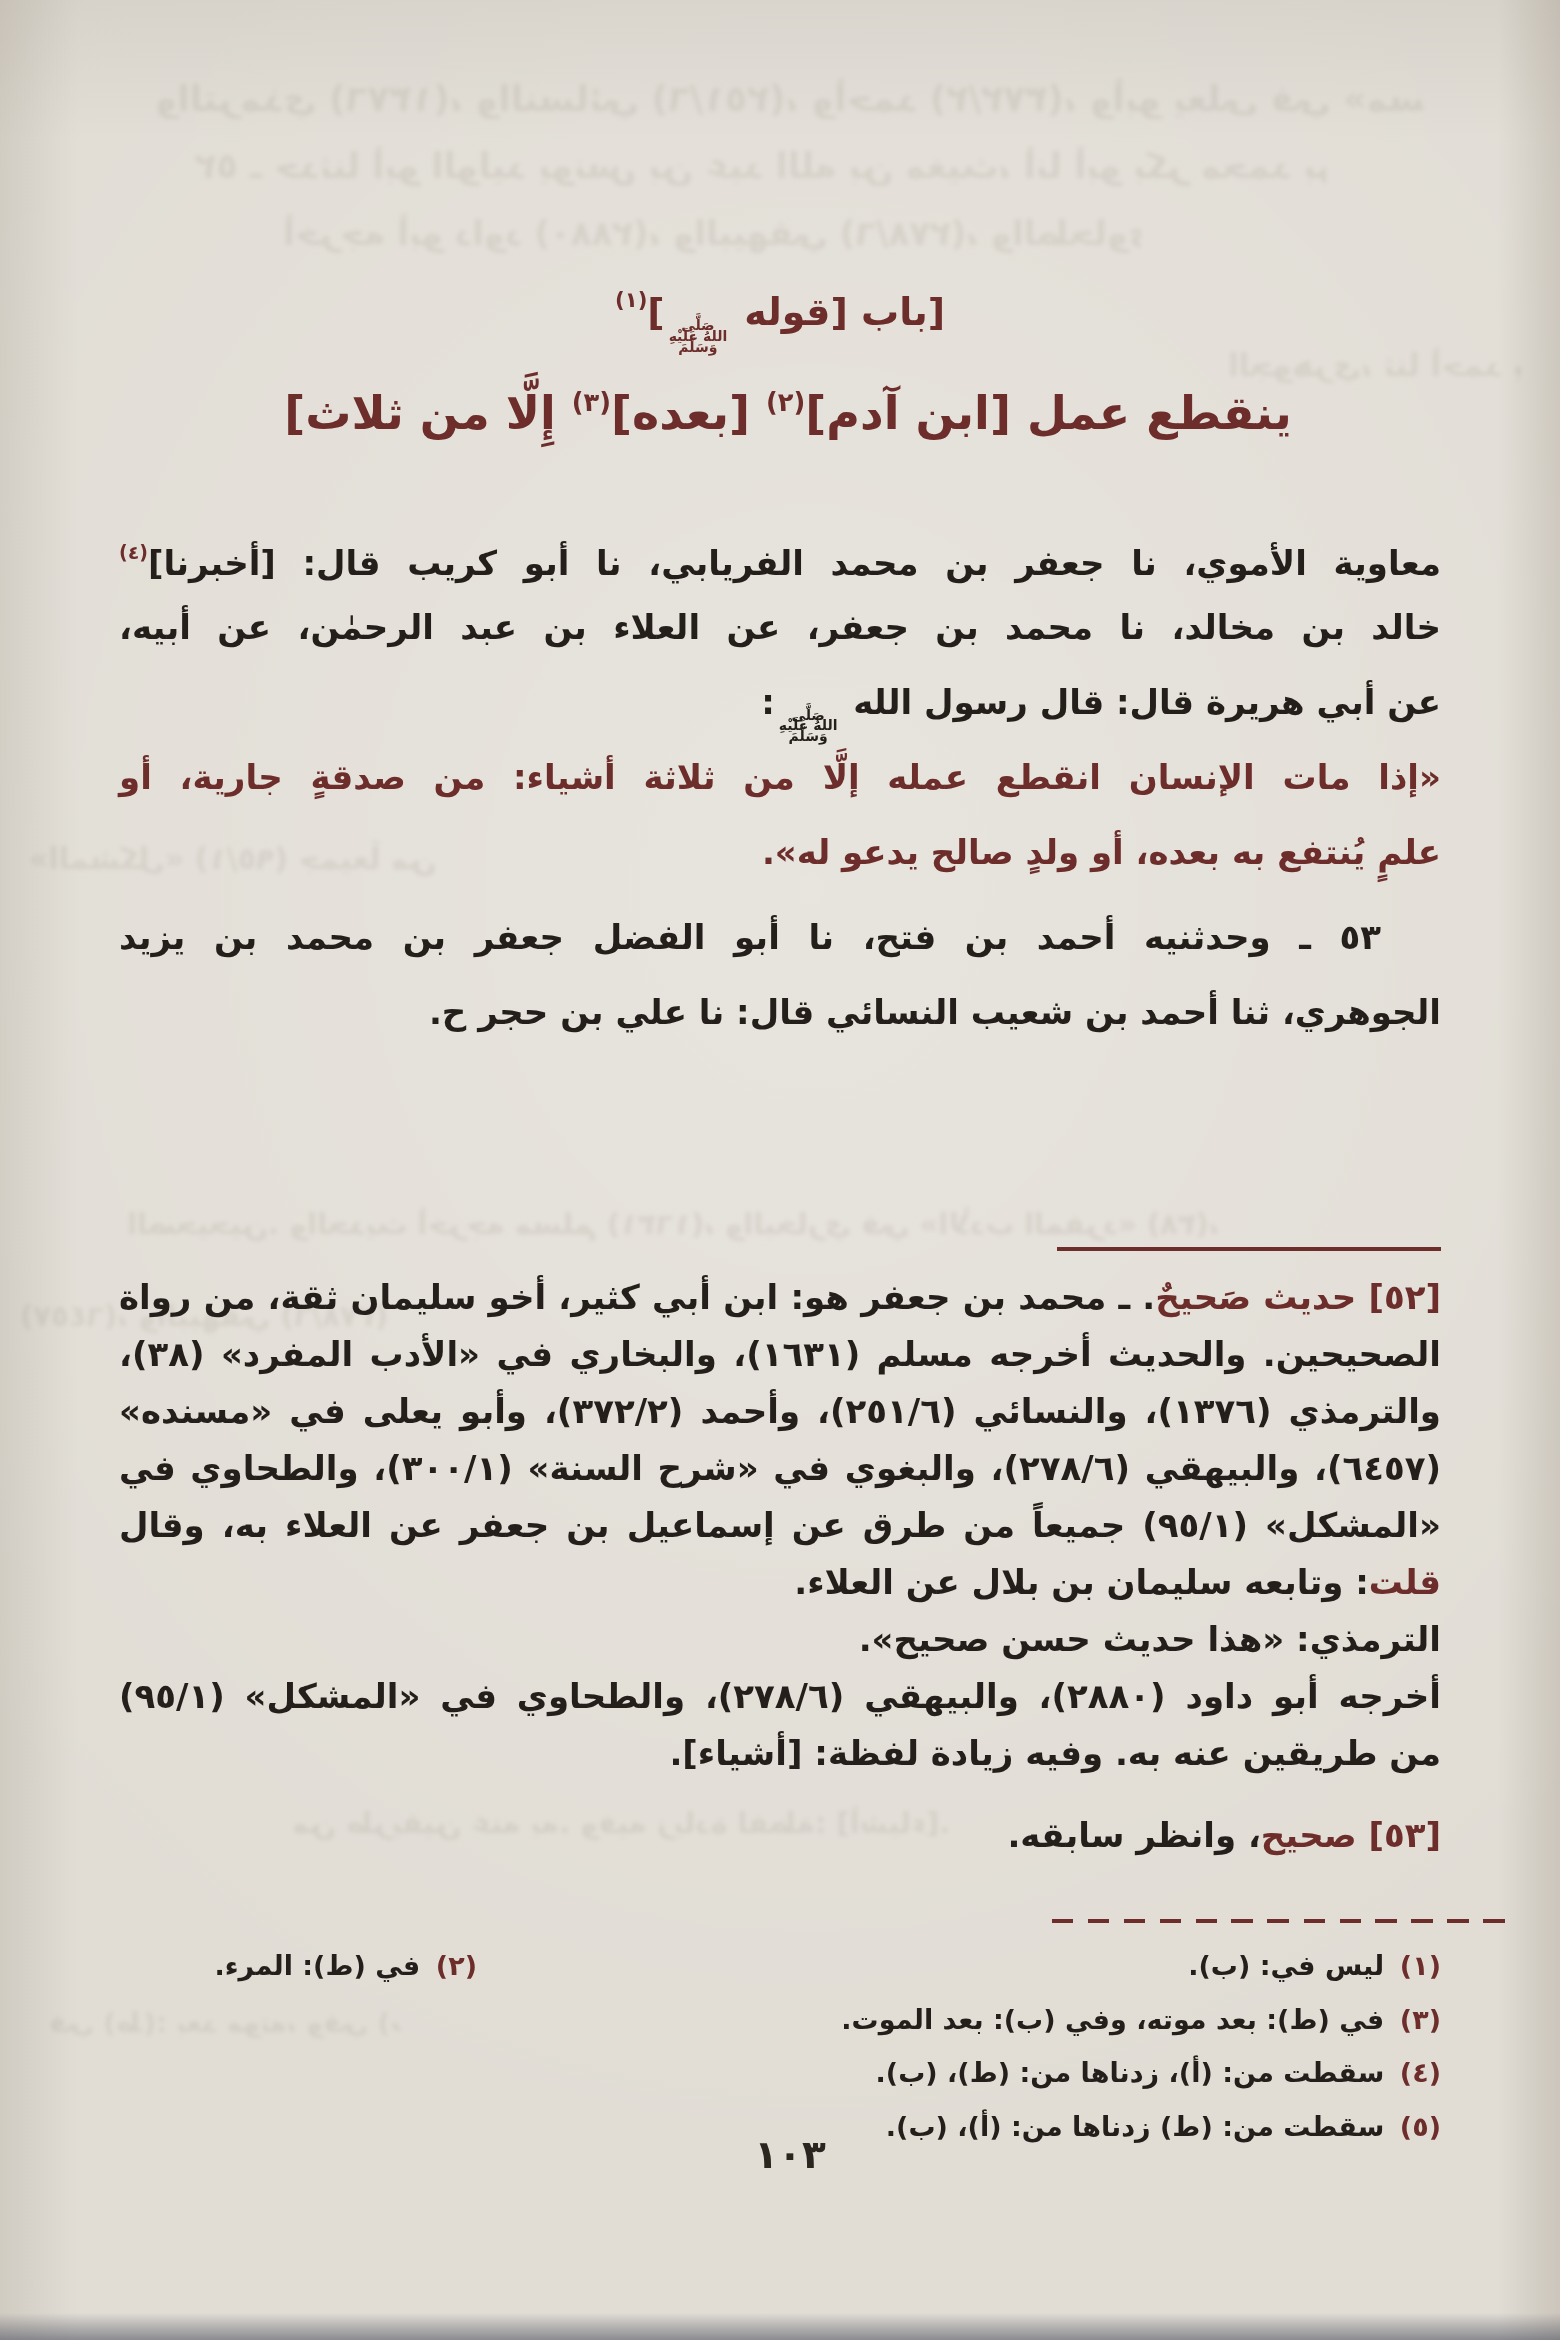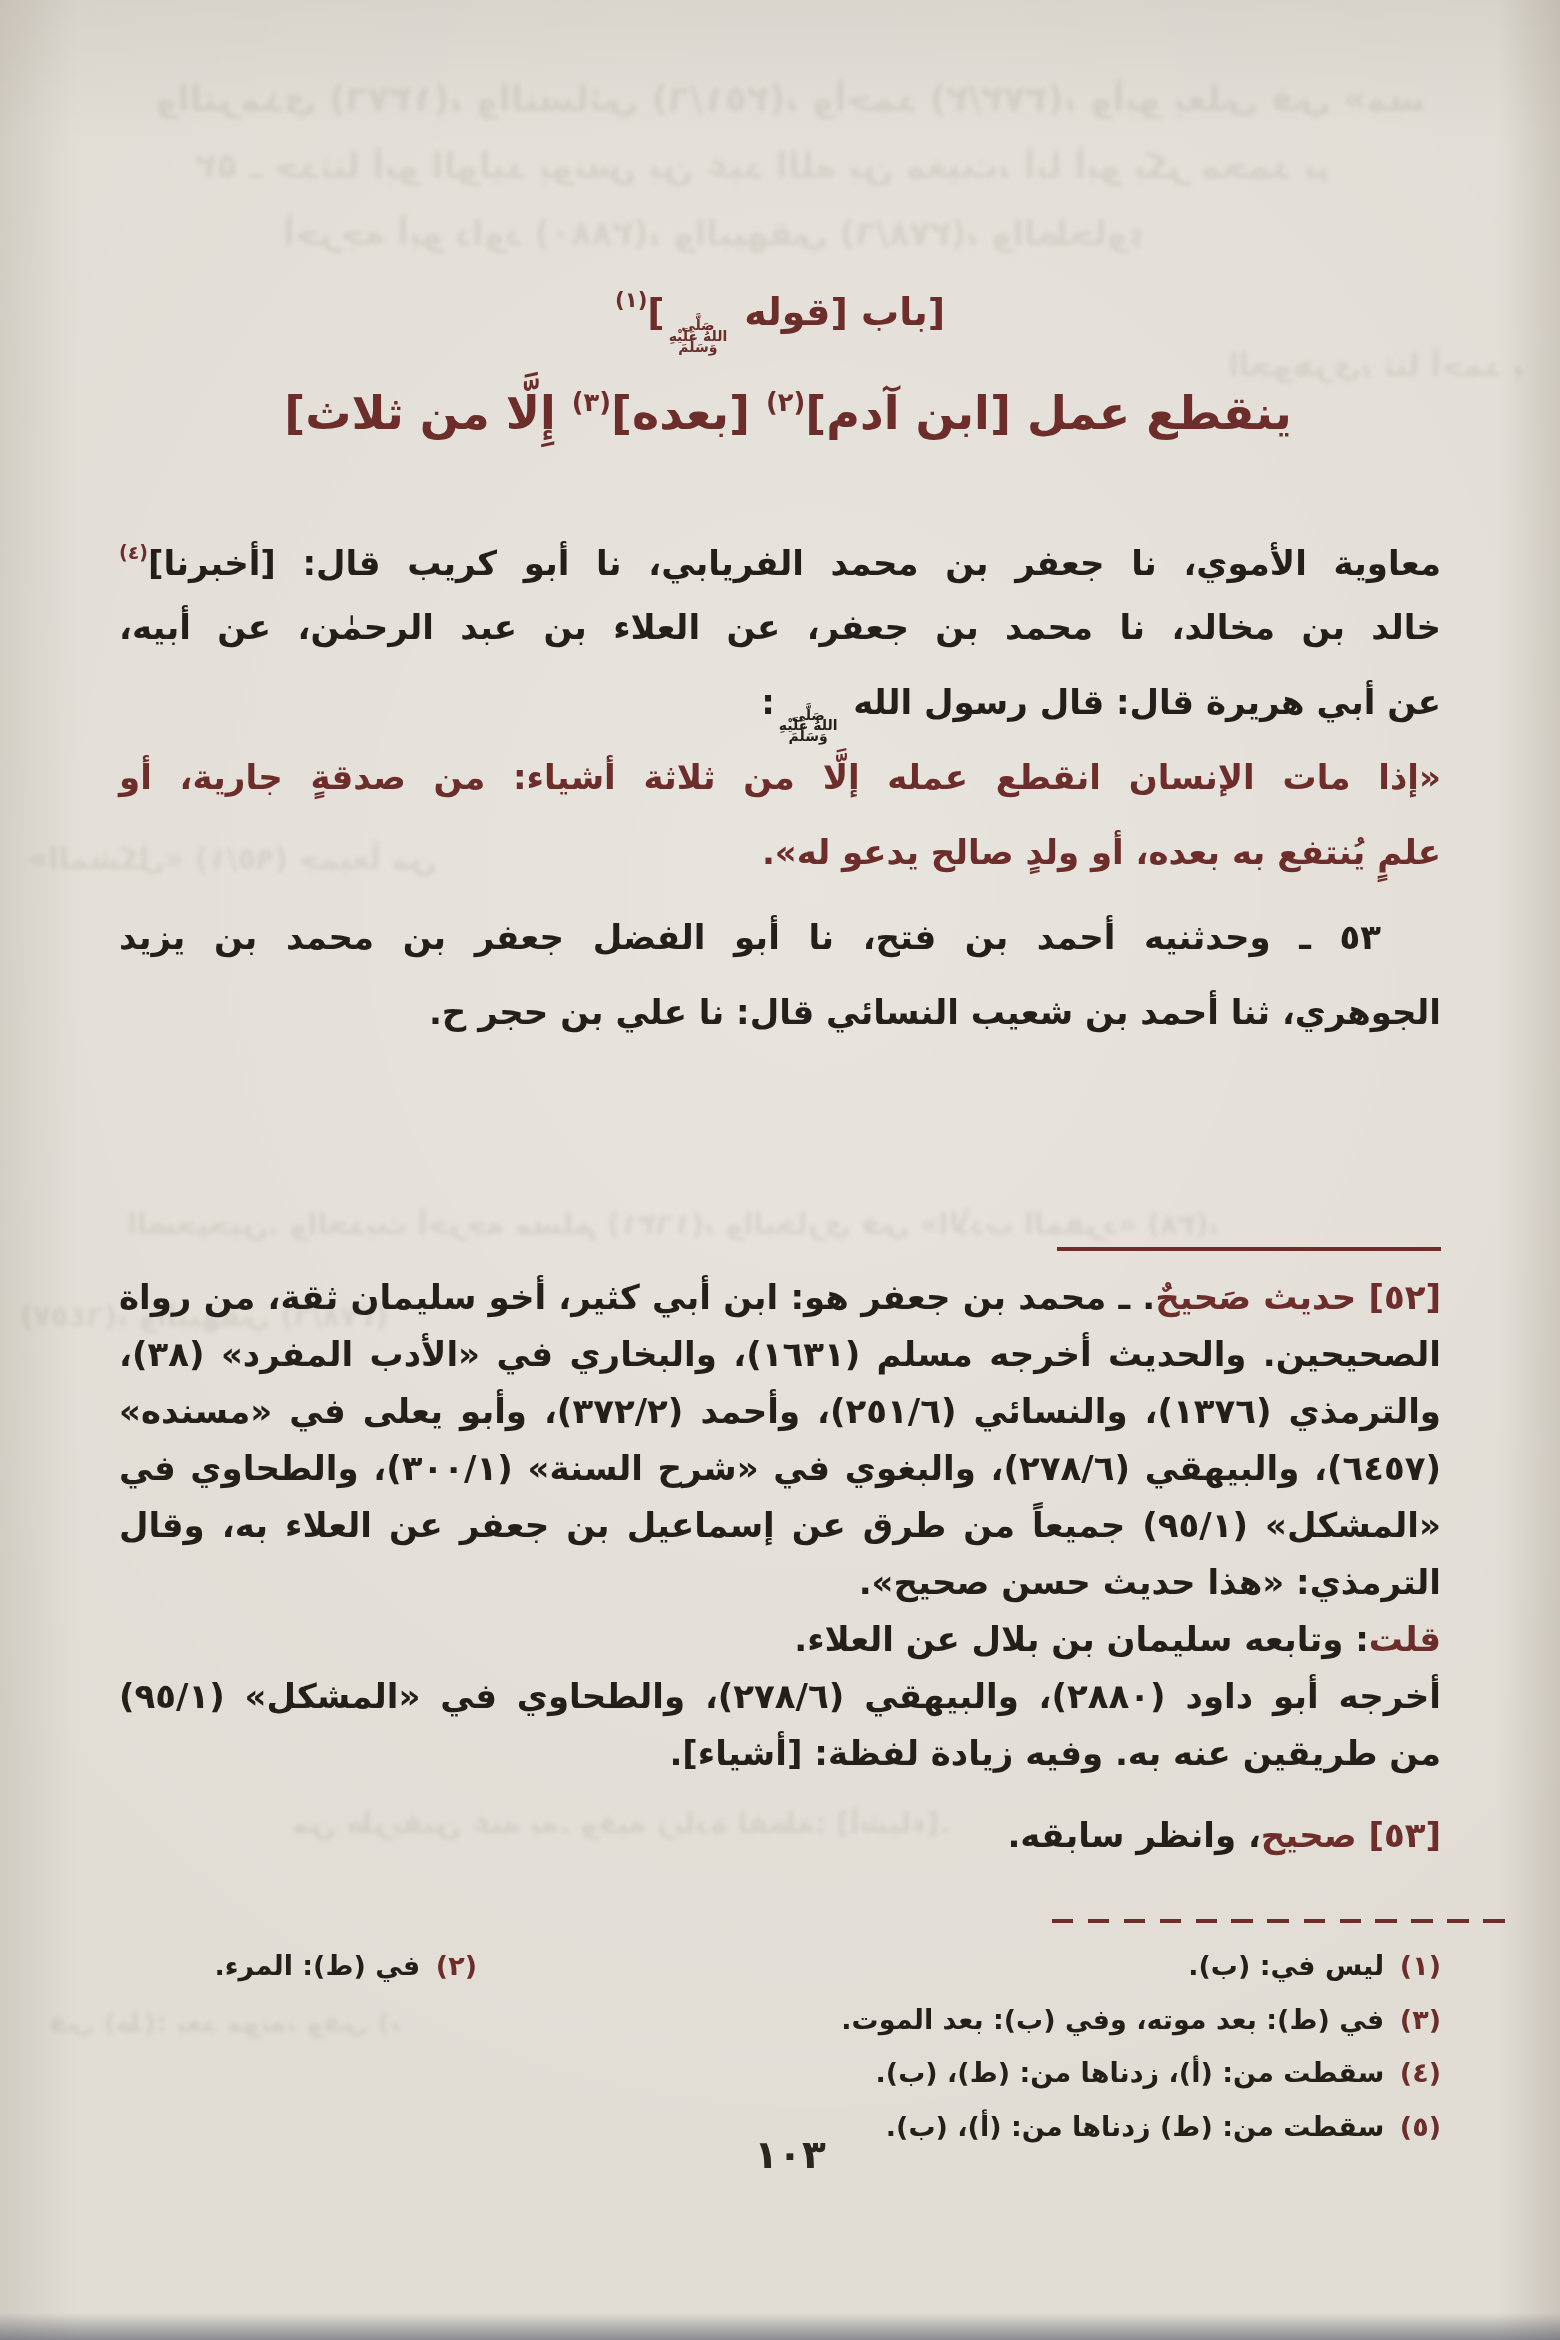--- a/index.html
+++ b/index.html
@@ -89,22 +89,22 @@
     </div>
 
   <div id="divider"></div>
 
   <div id="commentary">
       <div class="line just"><span class="red">[٥٢] </span><span class="red">حديث صَحيحٌ</span><span class="">. ـ محمد بن جعفر هو: ابن أبي كثير، أخو سليمان ثقة، من رواة</span></div>
       <div class="line just"><span class="">الصحيحين. والحديث أخرجه مسلم (١٦٣١)، والبخاري في «الأدب المفرد» (٣٨)،</span></div>
       <div class="line just"><span class="">والترمذي (١٣٧٦)، والنسائي (٢٥١/٦)، وأحمد (٣٧٢/٢)، وأبو يعلى في «مسنده»</span></div>
       <div class="line just"><span class="">(٦٤٥٧)، والبيهقي (٢٧٨/٦)، والبغوي في «شرح السنة» (٣٠٠/١)، والطحاوي في</span></div>
       <div class="line just"><span class="">«المشكل» (٩٥/١) جميعاً من طرق عن إسماعيل بن جعفر عن العلاء به، وقال</span></div>
+      <div class="line "><span class="red">قلت</span><span class="">: وتابعه سليمان بن بلال عن العلاء.</span></div>
       <div class="line "><span class="">الترمذي: «هذا حديث حسن صحيح».</span></div>
-      <div class="line "><span class="red">قلت</span><span class="">: وتابعه سليمان بن بلال عن العلاء.</span></div>
       <div class="line just"><span class="">أخرجه أبو داود (٢٨٨٠)، والبيهقي (٢٧٨/٦)، والطحاوي في «المشكل» (٩٥/١)</span></div>
       <div class="line "><span class="">من طريقين عنه به. وفيه زيادة لفظة: [أشياء].</span></div>
       <div class="line gap"><span class="red">[٥٣] </span><span class="red">صحيح</span><span class="">، وانظر سابقه.</span></div>
     </div>
 
   <div id="dashes"></div>
 
   <div id="footnotes">
       <div class="fn-row"><span class="fn-num">(١)</span><span>ليس في: (ب).</span><span class="fn-extra"><span class="fn-num">(٢)</span><span>في (ط): المرء.</span></span></div>
       <div class="fn-row"><span class="fn-num">(٣)</span><span>في (ط): بعد موته، وفي (ب): بعد الموت.</span></div>

